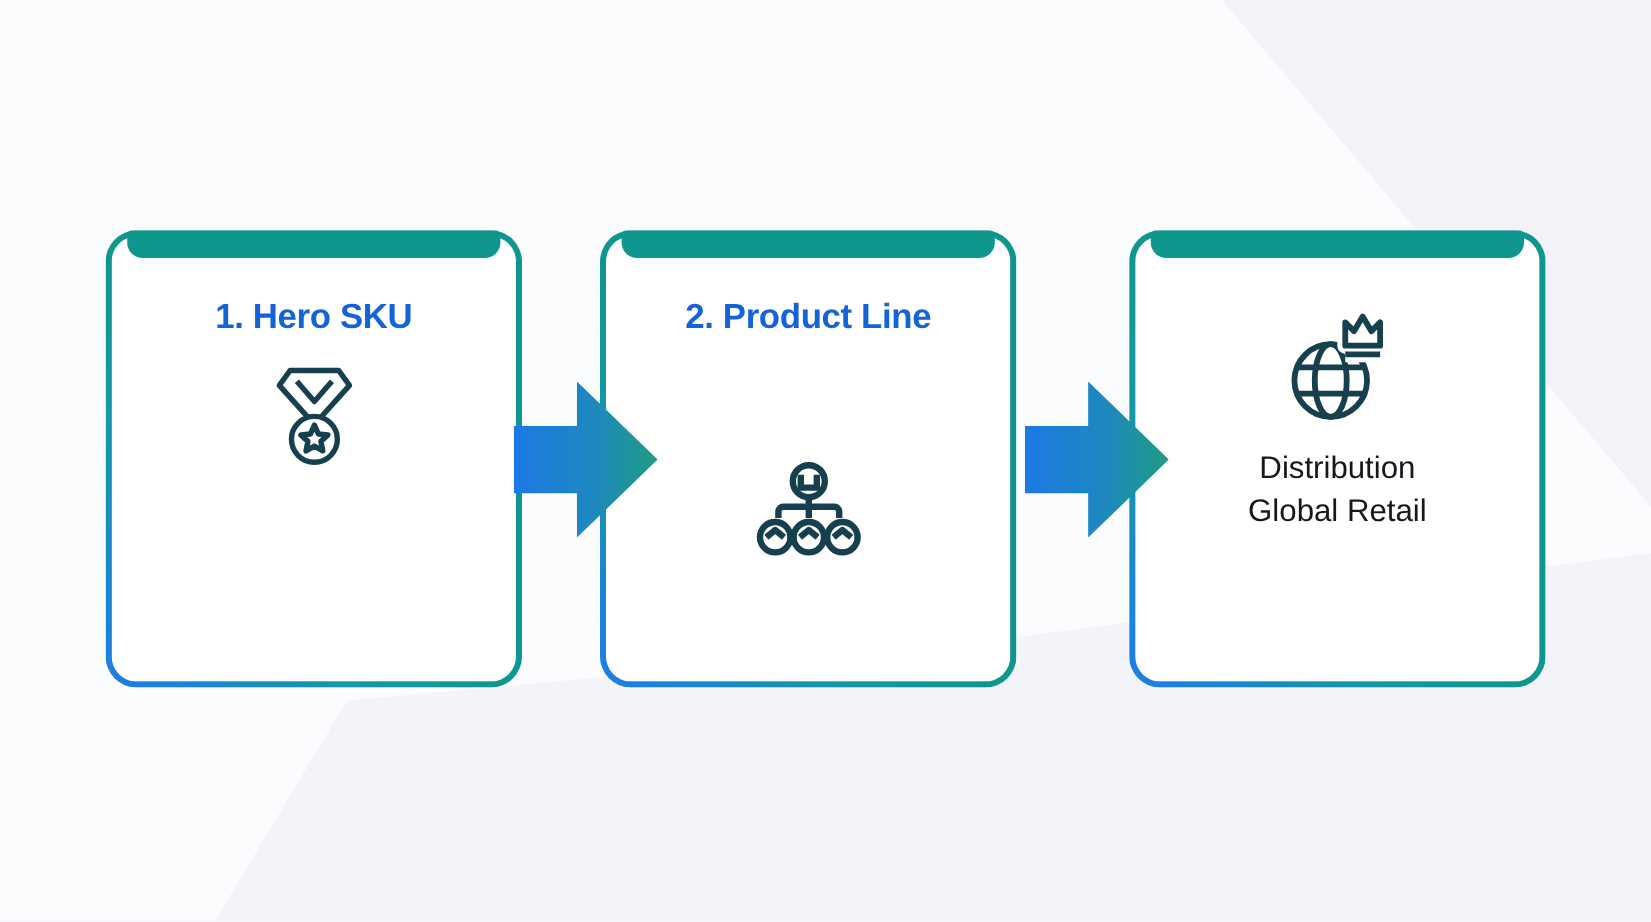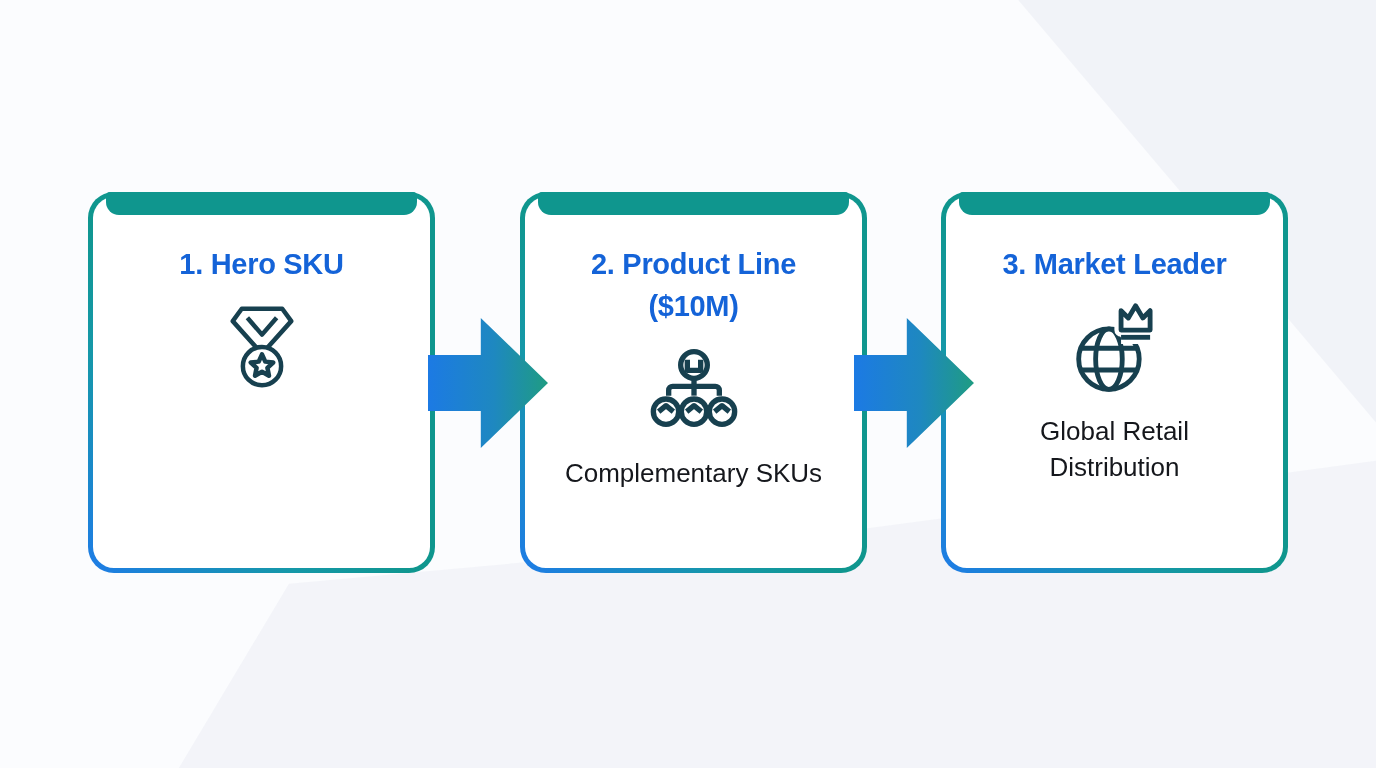--- a/index.html
+++ b/index.html
@@ -32,21 +32,21 @@
     background:
       linear-gradient(#ffffff, #ffffff) padding-box,
       radial-gradient(140% 140% at 0% 100%, #1e7ce6 0%, #1598a8 42%, #0f968e 68%) border-box;
     display: flex;
     flex-direction: column;
     align-items: center;
     text-align: center;
     z-index: 1;
   }
   .card-1 { left: 88px; }
-  .card-2 { left: 520px; }
+  .card-2 { left: 500px; justify-content: space-between; }
   .card-3 { left: 941px; }
 
   .card-topbar {
     position: absolute;
     top: -5px;
     left: 13px;
     right: 13px;
     height: 23px;
     background: #0f968e;
     border-radius: 4px 4px 13px 13px;
@@ -109,58 +109,55 @@
     </svg>
   </div>
 </section>
 
 <div class="arrow arrow-1"></div>
 
 <section class="card card-2">
   <div class="card-topbar"></div>
   <h2 class="card-title">
     <span>2. Product Line</span>
-    <span>($10M)</span>
   </h2>
   <div class="card-icon">
     <svg width="88" height="80" viewBox="0 0 66 60">
       <circle class="icon-stroke" cx="33" cy="12" r="10"></circle>
       <path class="icon-stroke" d="M28 8 V16 H38 V8"></path>
       <path class="icon-stroke" d="M33 22 V28"></path>
       <path class="icon-stroke" d="M14 35 V31 a3 3 0 0 1 3 -3 H49 a3 3 0 0 1 3 3 V35"></path>
       <path class="icon-stroke" d="M33 28 V35"></path>
       <circle class="icon-stroke icon-fill-white" cx="12" cy="47" r="9.5"></circle>
       <circle class="icon-stroke icon-fill-white" cx="33" cy="47" r="9.5"></circle>
       <circle class="icon-stroke icon-fill-white" cx="54" cy="47" r="9.5"></circle>
       <path class="icon-stroke" d="M6.5 47 L12 42.5 L17.5 47"></path>
       <path class="icon-stroke" d="M27.5 47 L33 42.5 L38.5 47"></path>
       <path class="icon-stroke" d="M48.5 47 L54 42.5 L59.5 47"></path>
     </svg>
   </div>
   <p class="card-desc">
-    <span>Complementary SKUs</span>
   </p>
 </section>
 
 <div class="arrow arrow-2"></div>
 
 <section class="card card-3">
   <div class="card-topbar"></div>
   <h2 class="card-title">
-    <span>3. Market Leader</span>
   </h2>
   <div class="card-icon">
     <svg width="80" height="92" viewBox="0 0 64 76">
       <circle class="icon-stroke" cx="27" cy="48" r="25"></circle>
       <path class="icon-stroke" d="M4.5 39 H49.5"></path>
       <path class="icon-stroke" d="M4.5 57 H49.5"></path>
       <ellipse class="icon-stroke" cx="27" cy="48" rx="11" ry="25"></ellipse>
       <path class="icon-halo" d="M37 24 V8 L43 14 L49 4 L55 14 L61 8 V24 Z"></path>
       <path class="icon-halo" d="M37 30 H61"></path>
       <path class="icon-stroke icon-fill-white" d="M37 24 V8 L43 14 L49 4 L55 14 L61 8 V24 Z"></path>
       <path class="icon-stroke" d="M37 30 H61"></path>
     </svg>
   </div>
   <p class="card-desc">
+    <span>Distribution</span>
     <span>Global Retail</span>
-    <span>Distribution</span>
   </p>
 </section>
 
 </body></html>

